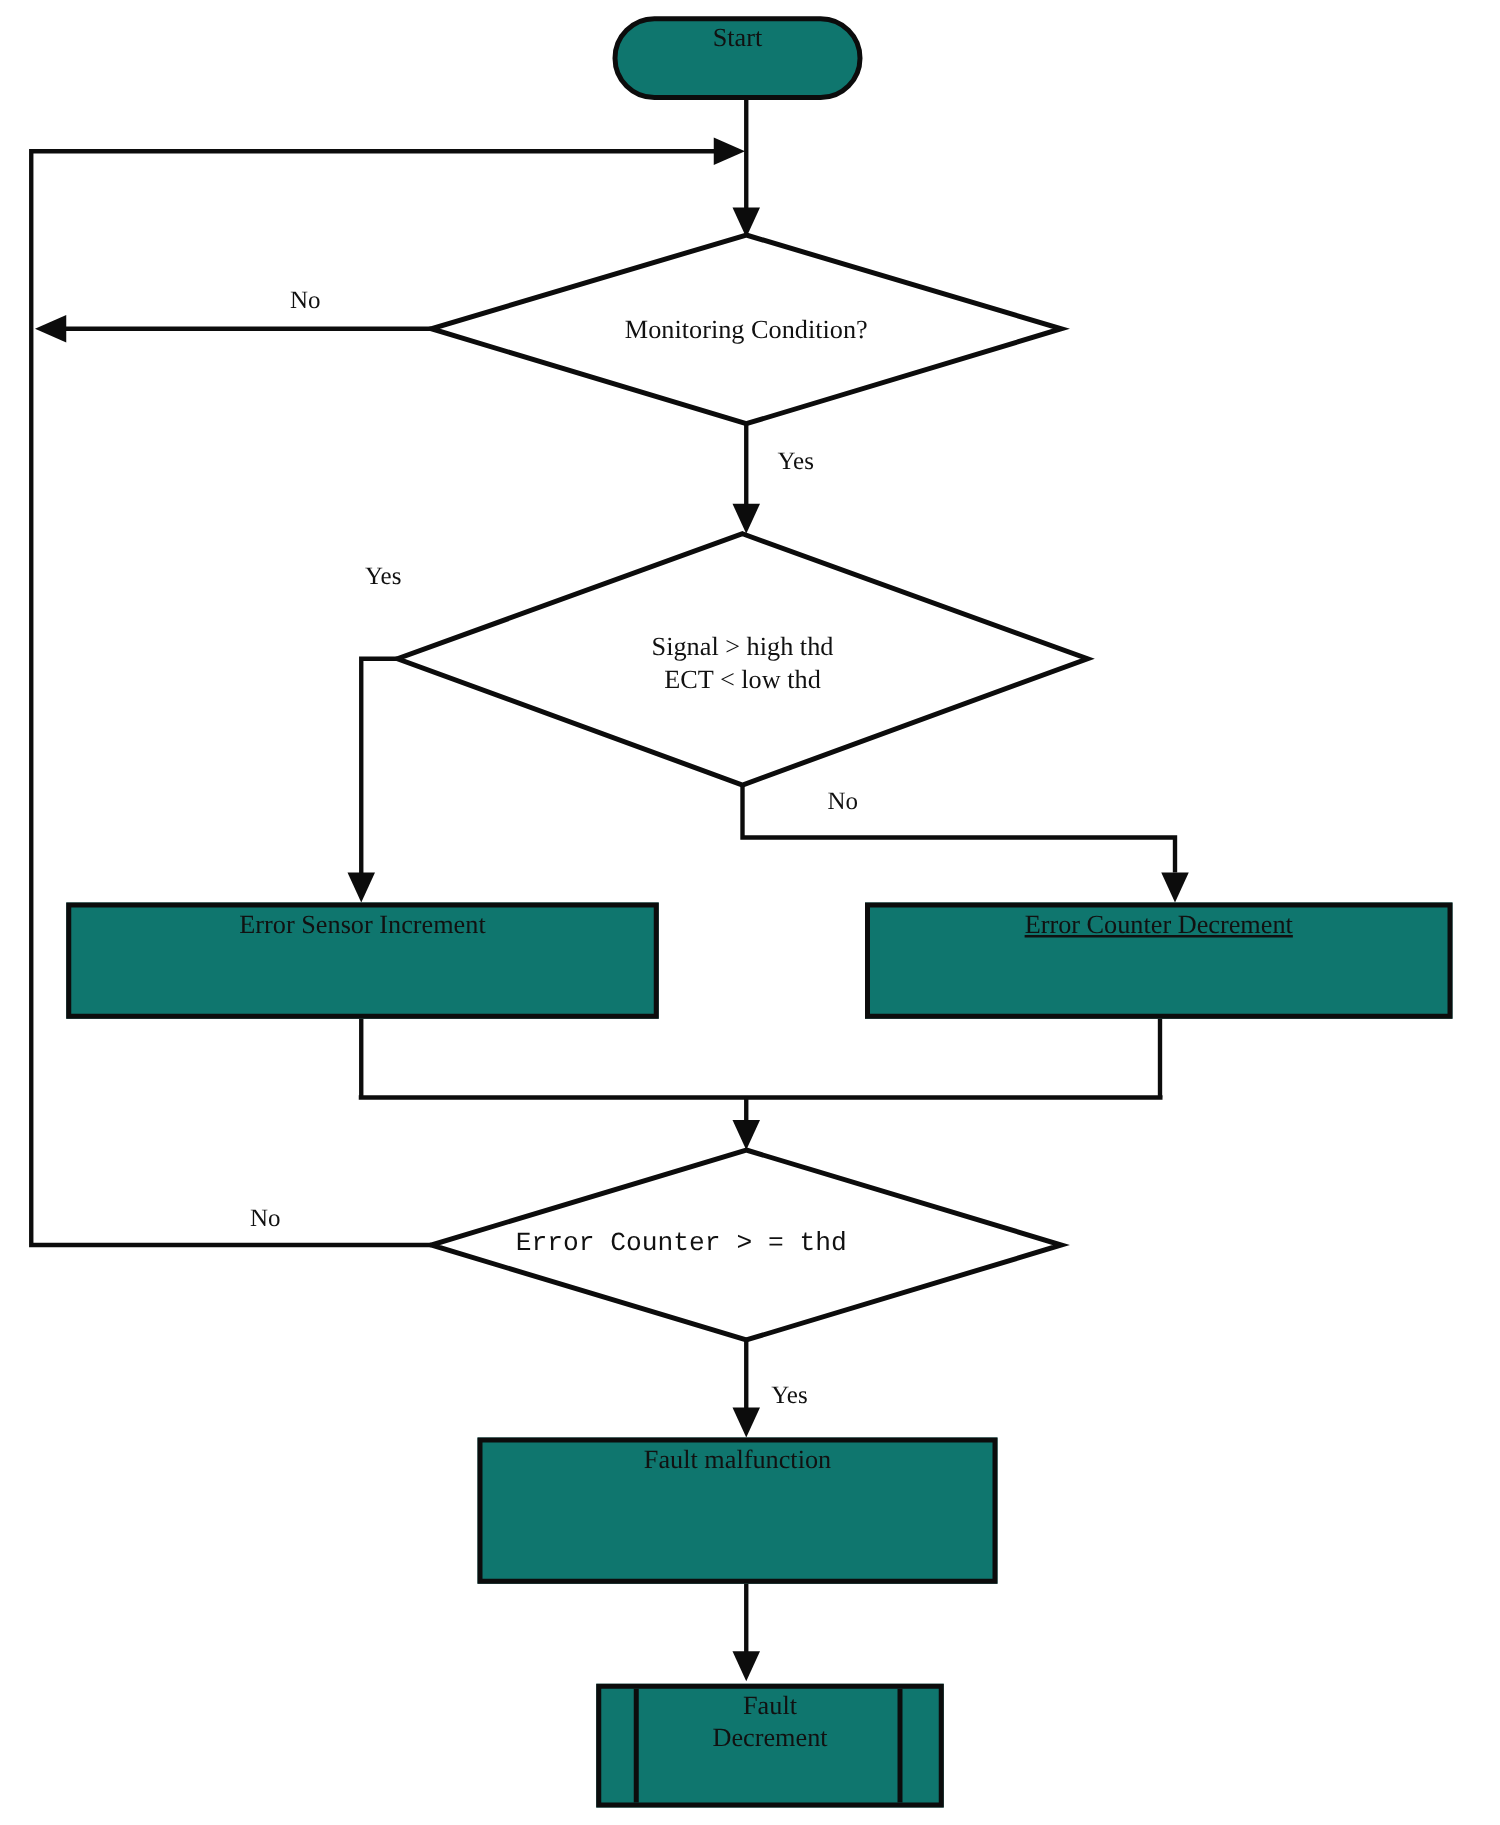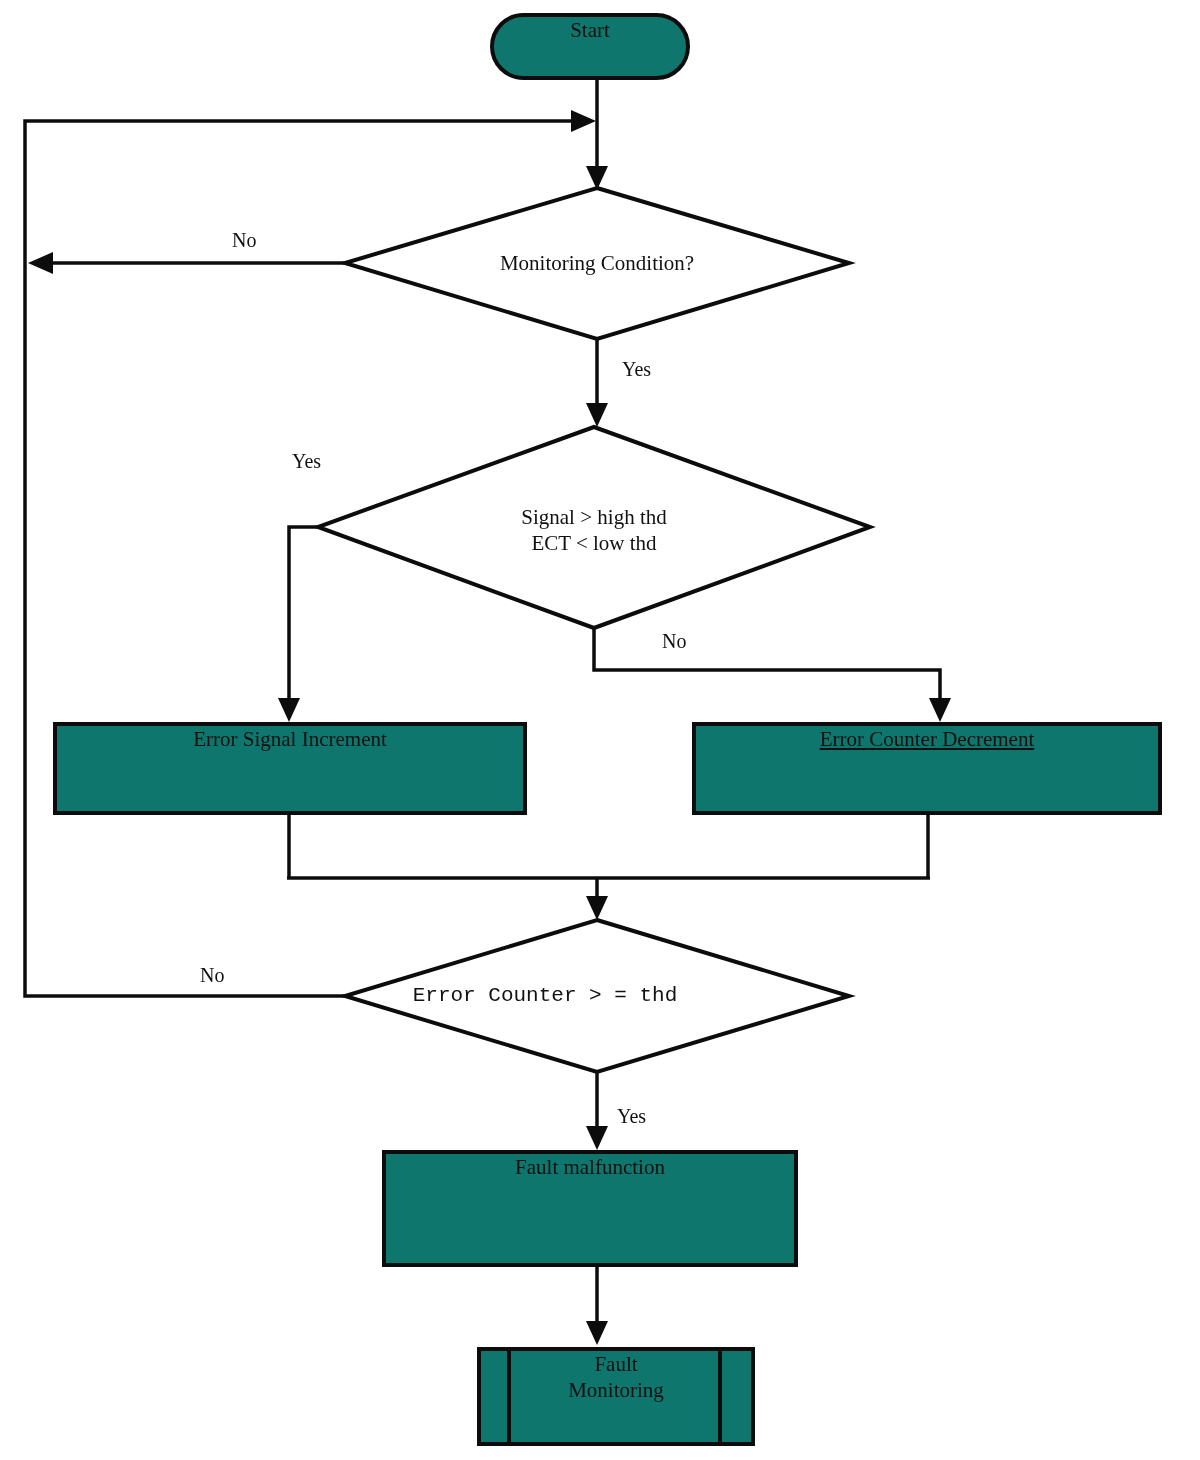--- a/index.html
+++ b/index.html
@@ -80,37 +80,37 @@
   <div class="dtext" style="left:345px;top:250px;width:504px;">Monitoring Condition?</div>
 
   <div class="dtext" style="left:394px;top:504px;width:400px;">
     <span style="display:block">Signal &gt; high thd</span>
     <span style="display:block">ECT &lt; low thd</span>
   </div>
 
   <div class="dtext" style="left:345px;top:983px;width:400px;font-family:Liberation Mono, monospace;">Error Counter &gt; = thd</div>
 
   <div class="node" style="left:53px;top:722px;width:474px;height:93px;">
-    <span>Error Signal Increment</span>
+    <span>Error Sensor Increment</span>
   </div>
 
   <div class="node" style="left:692px;top:722px;width:470px;height:93px;text-decoration:underline;">
     <span>Error Counter Decrement</span>
   </div>
 
   <div class="node" style="left:382px;top:1150px;width:416px;height:117px;">
     <span>Fault malfunction</span>
   </div>
 
   <div class="node" style="left:477px;top:1347px;width:278px;height:99px;">
     <div class="predef-line" style="left:26px;"></div>
     <div class="predef-line" style="right:29px;"></div>
     <div>
       <span style="display:block">Fault</span>
-      <span style="display:block">Monitoring</span>
+      <span style="display:block">Decrement</span>
     </div>
   </div>
 
   <div class="edge-label" style="left:232px;top:228px;">No</div>
   <div class="edge-label" style="left:622px;top:357px;">Yes</div>
   <div class="edge-label" style="left:292px;top:449px;">Yes</div>
   <div class="edge-label" style="left:662px;top:629px;">No</div>
   <div class="edge-label" style="left:200px;top:963px;">No</div>
   <div class="edge-label" style="left:617px;top:1104px;">Yes</div>
 

